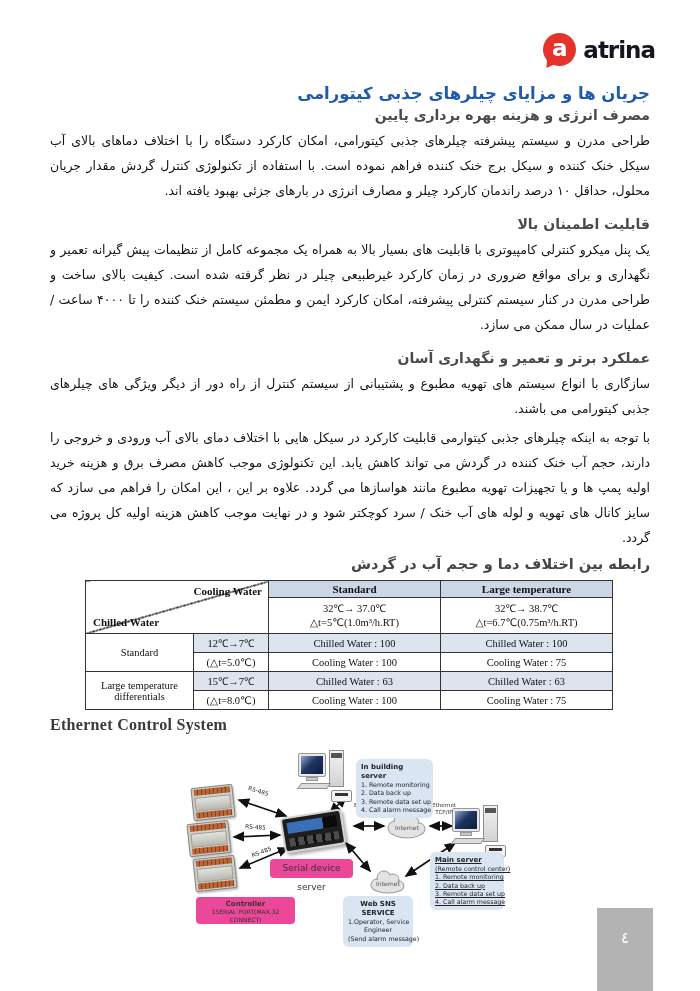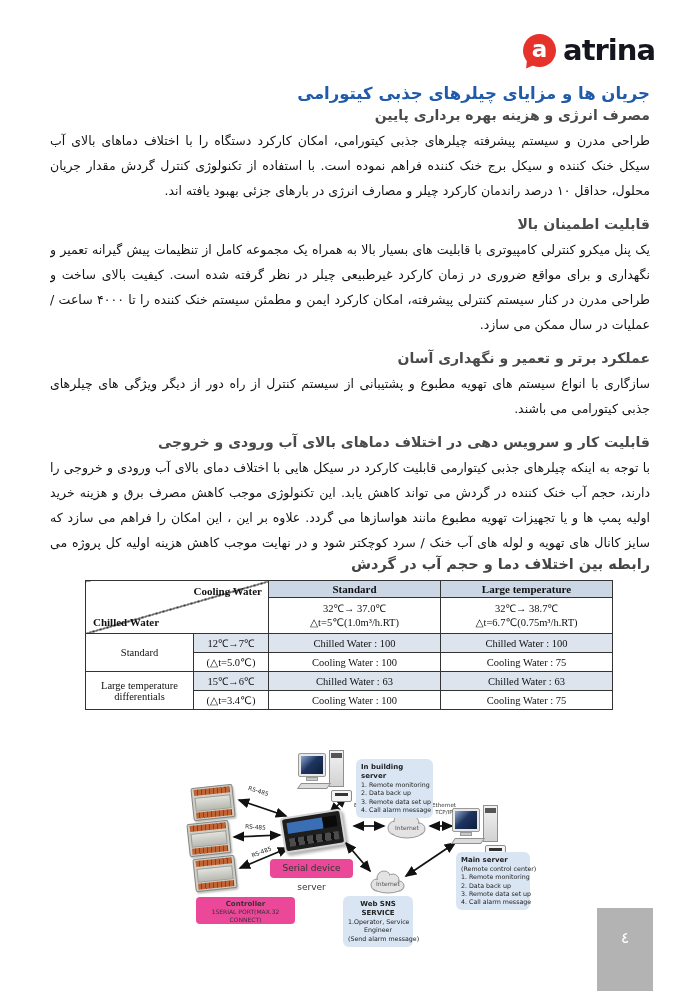--- a/index.html
+++ b/index.html
@@ -14,21 +14,21 @@
   .brand { position:absolute; top:33px; right:45px; display:flex; align-items:center; gap:7px; }
   .logo-mark {
     position:relative; width:33px; height:33px; border-radius:50%;
     background:#e5322b; color:#fff; display:flex; align-items:center; justify-content:center;
     font-weight:bold; font-size:23px; line-height:1; padding-bottom:2px;
   }
   .logo-mark::after {
     content:""; position:absolute; left:3px; bottom:-2px; width:9px; height:9px;
     background:#e5322b; clip-path:polygon(0 100%, 10% 0, 100% 55%);
   }
-  .logo-text { font-size:29px; font-weight:bold; color:#15151f; letter-spacing:-1px; }
+  .logo-text { font-size:23px; font-weight:bold; color:#15151f; letter-spacing:-1px; }
 
   
   .text-content {
     position:absolute; top:84px; left:50px; width:600px; max-height:472px; overflow:hidden;
     direction:rtl; text-align:right;
   }
   .main-title { font-size:16.5px; font-weight:bold; color:#1f5aab; margin-bottom:4px; }
   .sec-h { font-size:14px; font-weight:bold; color:#4a4a4a; margin:13px 0 5px; }
   .sec-h.first { margin-top:2px; }
   .text-content p {
@@ -75,21 +75,21 @@
   .labelbox { position:absolute; background:#ec4899; border-radius:4px; color:#333; text-align:center; }
   .lb-serial { left:170px; top:114px; width:83px; height:19px; font-size:9px; line-height:19px; }
   .lb-controller { left:96px; top:152px; width:99px; height:27px; padding-top:3px; }
   .lb-controller .t { font-size:7px; font-weight:bold; line-height:8px; }
   .lb-controller .s { font-size:6px; line-height:8px; }
 
   .callout { position:absolute; background:#d9e5f3; border-radius:6px; padding:4px 5px; color:#222; }
   .callout .ct { font-size:7px; font-weight:bold; line-height:9px; }
   .callout .ci { font-size:6.3px; line-height:8.3px; white-space:nowrap; }
   .co-inbuilding { left:256px; top:14px; width:77px; }
-  .co-main { left:356px; top:107px; width:74px; }
+  .co-main { left:330px; top:107px; width:74px;text-decoration:underline; }
   .co-websns { left:243px; top:151px; width:70px; text-align:center; }
 
   .pc { position:absolute; width:62px; height:54px; }
   .pc1 { left:198px; top:5px; } .pc2 { left:352px; top:60px; }
   .pc .monitor { position:absolute; left:0; top:3px; width:28px; height:24px; background:#e8e8e8; border:1px solid #9a9a9a; border-radius:2px; }
   .pc .screen { position:absolute; inset:2px; background:linear-gradient(135deg,#8fa8d0 0%,#1e3560 45%,#0e1d3a 100%); }
   .pc .stand { position:absolute; left:8px; top:27px; width:12px; height:4px; background:#c9c9c9; border:0.5px solid #999; }
   .pc .tower { position:absolute; left:31px; top:0; width:15px; height:37px; background:linear-gradient(#f2f2f2,#d2d2d2); border:1px solid #909090; }
   .pc .tower::before { content:""; position:absolute; left:1px; right:1px; top:2px; height:5px; background:#555; }
   .pc .keyboard { position:absolute; left:1px; top:33px; width:30px; height:6px; background:#dcdcdc; border:1px solid #909090; transform:skewX(-35deg); }
@@ -127,21 +127,20 @@
       <div class="sec-h">قابلیت اطمینان بالا</div>
       <p>یک پنل میکرو کنترلی کامپیوتری با قابلیت های بسیار بالا به همراه یک مجموعه کامل از تنظیمات پیش گیرانه تعمیر و نگهداری و برای مواقع ضروری در زمان کارکرد غیرطبیعی چیلر در نظر گرفته شده است. کیفیت بالای ساخت و طراحی مدرن در کنار سیستم کنترلی پیشرفته، امکان کارکرد ایمن و مطمئن سیستم خنک کننده را تا ۴۰۰۰ ساعت / عملیات در سال ممکن می سازد.</p>
     </section>
 
     <section>
       <div class="sec-h">عملکرد برتر و تعمیر و نگهداری آسان</div>
       <p>سازگاری با انواع سیستم های تهویه مطبوع و پشتیبانی از سیستم کنترل از راه دور از دیگر ویژگی های چیلرهای جذبی کیتورامی می باشند.</p>
     </section>
 
     <section>
-      <div class="sec-h">قابلیت کار و سرویس دهی در اختلاف دماهای بالای آب ورودی و خروجی</div>
       <p>با توجه به اینکه چیلرهای جذبی کیتوارمی قابلیت کارکرد در سیکل هایی با اختلاف دمای بالای آب ورودی و خروجی را دارند، حجم آب خنک کننده در گردش می تواند کاهش یابد. این تکنولوژی موجب کاهش مصرف برق و هزینه خرید اولیه  پمپ ها و یا تجهیزات تهویه مطبوع مانند هواسازها می گردد. علاوه بر این ، این امکان را فراهم می سازد که سایز کانال های تهویه و لوله های آب خنک / سرد کوچکتر شود و در نهایت موجب کاهش هزینه اولیه کل پروژه می گردد.</p>
     </section>
   </div>
 
   <div class="table-section">
     <div class="table-title">رابطه بین اختلاف دما و حجم آب در گردش</div>
     <table class="rel">
       <colgroup>
           <col style="width:108px">
           <col style="width:75px">
@@ -173,33 +172,34 @@
         <td>Chilled Water : 100</td>
         <td>Chilled Water : 100</td>
       </tr>
       <tr class="body-row">
         <td>(△t=5.0℃)</td>
         <td>Cooling Water : 100</td>
         <td>Cooling Water : 75</td>
       </tr>
       <tr class="body-row shade">
         <td rowspan="2" style="background:#fff">Large temperature differentials</td>
-        <td>15℃→6℃</td>
+        <td>15℃→7℃</td>
         <td>Chilled Water : 63</td>
         <td>Chilled Water : 63</td>
       </tr>
       <tr class="body-row">
-        <td>(△t=3.4℃)</td>
+        <td>(△t=8.0℃)</td>
         <td>Cooling Water : 100</td>
         <td>Cooling Water : 75</td>
       </tr>
     </tbody>
       </table>
   </div>
 
+  <div class="diagram-title">Ethernet Control System</div>
 
   <div class="diagram">
     <svg width="480" height="195" viewBox="0 0 480 195">
       <defs>
         <marker id="ah" markerWidth="7" markerHeight="6" refX="6" refY="3" orient="auto">
             <path d="M0,0 L7,3 L0,6 Z" fill="#111"></path>
           </marker>
         <marker id="ahs" markerWidth="7" markerHeight="6" refX="6" refY="3" orient="auto-start-reverse">
             <path d="M0,0 L7,3 L0,6 Z" fill="#111"></path>
           </marker>

